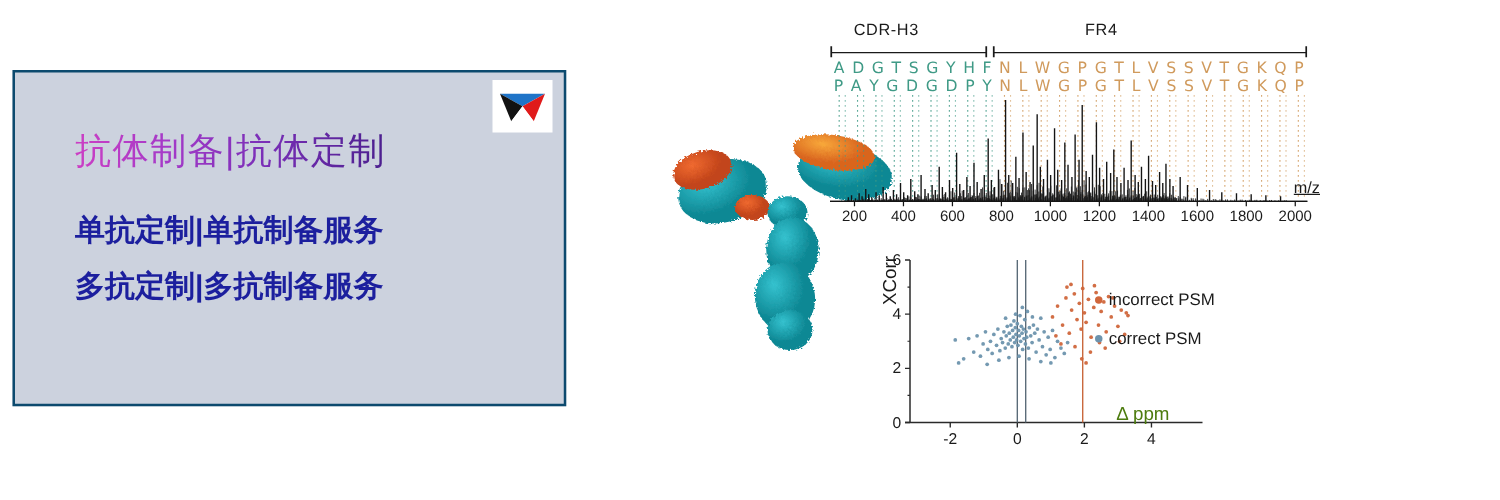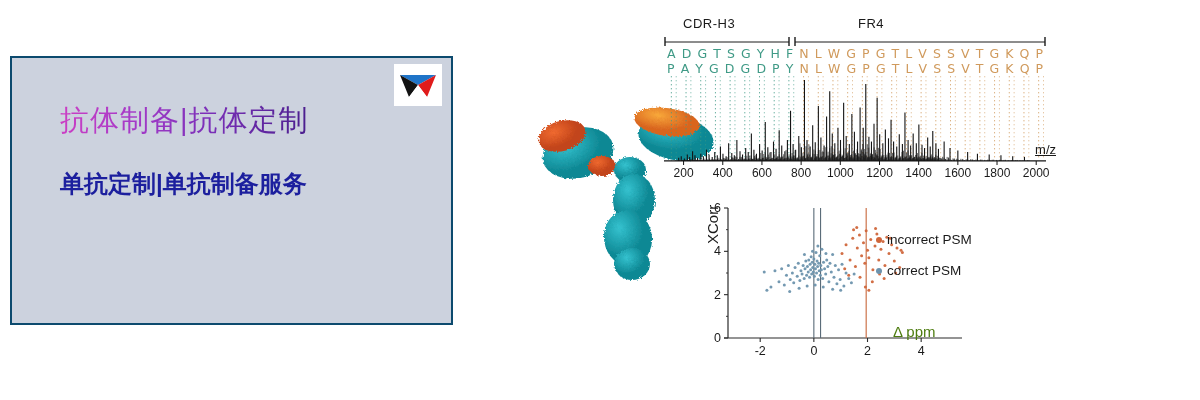--- a/index.html
+++ b/index.html
@@ -74,21 +74,21 @@
     width:410px; height:175px;
   }
   #domain-ruler{
     position:absolute; left:14px; top:18px; width:382px; height:12px;
   }
   .domain-label{
     position:absolute; top:0px;
     font-size:13px; color:#1a1a1a; letter-spacing:0.5px;
   }
   #domain-label-0{left:33px;}
-  #domain-label-1{left:208px;}
+  #domain-label-1{left:218px;}
   .seq-row{
     position:absolute; left:14px;
     width:382px; height:15px;
     display:flex; flex-direction:row;
   }
   #seq-row-0{top:30px;}
   #seq-row-1{top:45px;}
   .seq-res{
     flex:1 1 auto;
     text-align:center;
@@ -156,20 +156,21 @@
       <polygon points="6,11 42,11 24,21" fill="#1f74c8"></polygon>
       <polygon points="42,11 33,33 24,21" fill="#e01b1b"></polygon>
       <polygon points="6,11 24,21 15,33" fill="#121212"></polygon>
       <polygon points="15,33 24,21 33,33 24,37" fill="#ffffff"></polygon>
     </svg>
   </div>
 
   <div id="panel-title">抗体制备|抗体定制</div>
 
   <a class="nav-link" id="nav-0">单抗定制|单抗制备服务</a>
+  <a class="nav-link" id="nav-1">多抗定制|多抗制备服务</a>
 
 </div>
 
 <div id="figure-panel">
 
   <div id="antibody-structure">
     <svg width="200" height="225" viewBox="0 0 200 225">
       <defs>
         <filter id="bump" x="-20%" y="-20%" width="140%" height="140%">
           <feTurbulence type="fractalNoise" baseFrequency="0.55" numOctaves="3" result="n"></feTurbulence>

